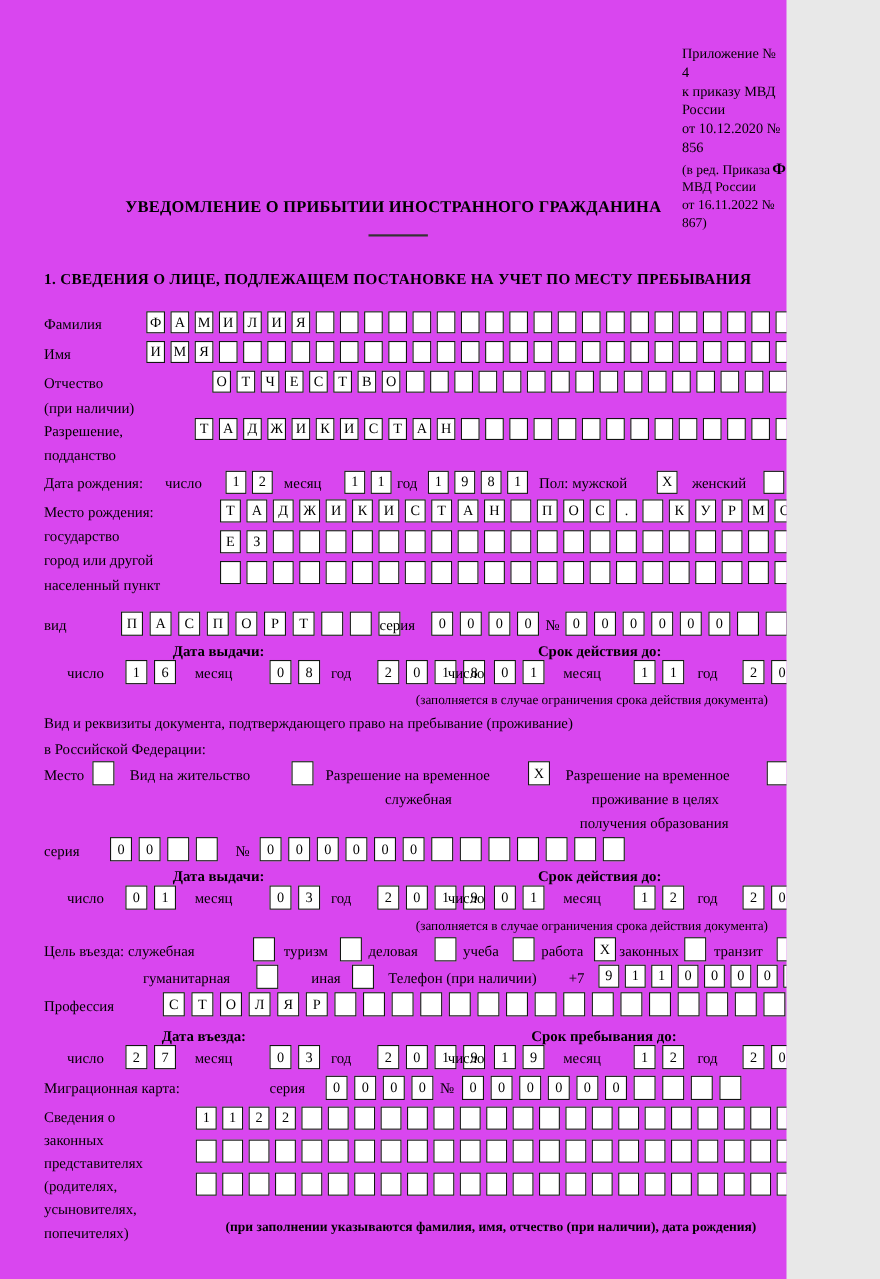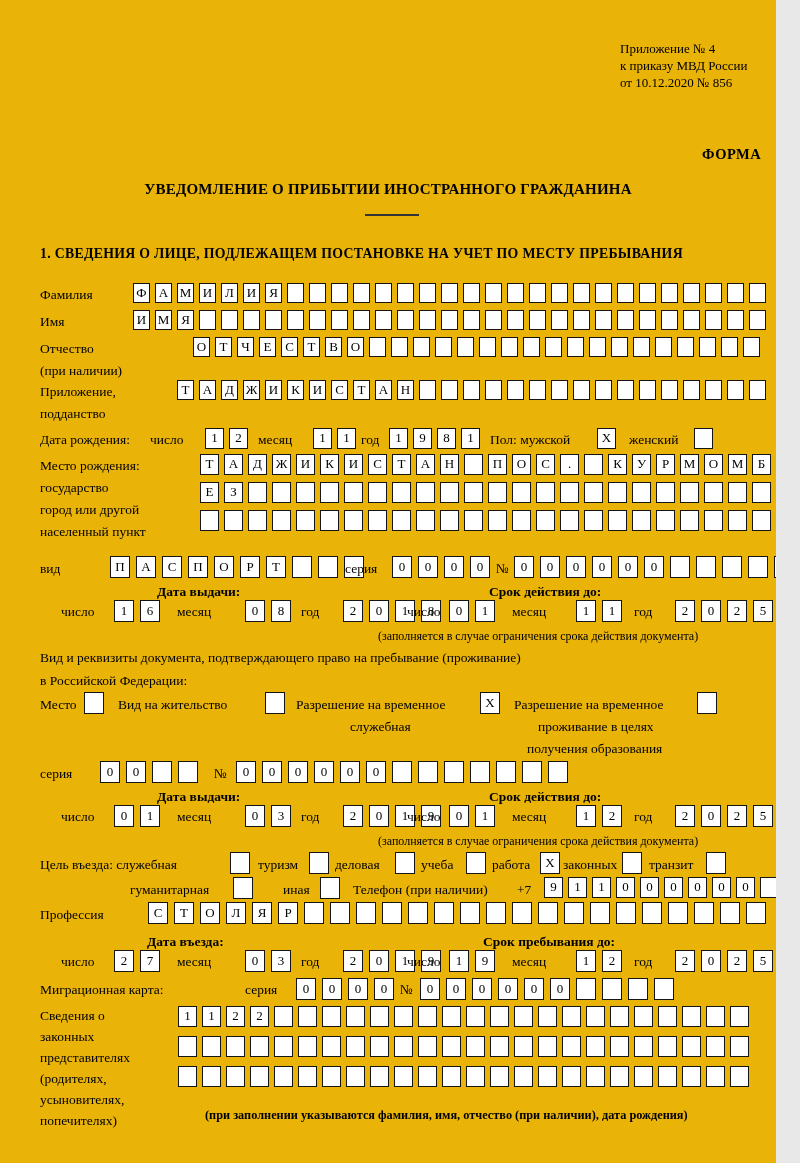--- a/index.html
+++ b/index.html
@@ -1,16 +1,16 @@
 <!DOCTYPE html>
 <html><head>
 <meta charset="utf-8">
 <style>
   html,body{margin:0;padding:0;background:#e8e8e8;}
-  #page{position:relative;width:776px;height:1163px;background:#eab308;color:#000;
+  #page{position:relative;width:715px;height:1163px;background:#d946ef;color:#000;
         font-family:"Liberation Serif","DejaVu Serif",serif;overflow:hidden;}
   .lbl{position:absolute;font-size:13.5px;white-space:nowrap;line-height:16px;}
   .b{font-weight:bold;}
   .small{font-size:12px;}
   .hdr{position:absolute;left:620px;top:40px;font-size:13px;line-height:17px;}
   .hdr .sub{font-size:12.3px;margin-top:4px;line-height:16px;}
   .forma{position:absolute;left:702px;top:146px;font-weight:bold;font-size:14.5px;letter-spacing:.5px;}
   .title{position:absolute;left:0;top:178px;width:100%;text-align:center;font-weight:bold;
          font-size:15px;line-height:22px;letter-spacing:.2px;}
   .uline{display:inline-block;width:54px;border-bottom:2px solid #333;margin-left:8px;height:.85em;}
@@ -24,41 +24,45 @@
 </style>
 </head>
 <body>
 
 <div id="page">
 
   <div class="hdr">
     <div>Приложение № 4</div>
     <div>к приказу МВД России</div>
     <div>от 10.12.2020 № 856</div>
+    <div class="sub">
+      <div>(в ред. Приказа МВД России</div>
+      <div>от 16.11.2022 № 867)</div>
+    </div>
   </div>
   <div class="forma">ФОРМА</div>
 
   <div class="title">
     <div>УВЕДОМЛЕНИЕ О ПРИБЫТИИ ИНОСТРАННОГО ГРАЖДАНИНА</div>
     <div><span class="uline"></span></div>
   </div>
 
   <div class="sect">1. СВЕДЕНИЯ О ЛИЦЕ, ПОДЛЕЖАЩЕМ ПОСТАНОВКЕ НА УЧЕТ ПО МЕСТУ ПРЕБЫВАНИЯ</div>
 
   <div class="lbl" style="left:40px;top:287px">Фамилия</div>
   <div class="boxes" style="left:133px;top:283px"><span class="bx">Ф</span><span class="bx">А</span><span class="bx">М</span><span class="bx">И</span><span class="bx">Л</span><span class="bx">И</span><span class="bx">Я</span><span class="bx"></span><span class="bx"></span><span class="bx"></span><span class="bx"></span><span class="bx"></span><span class="bx"></span><span class="bx"></span><span class="bx"></span><span class="bx"></span><span class="bx"></span><span class="bx"></span><span class="bx"></span><span class="bx"></span><span class="bx"></span><span class="bx"></span><span class="bx"></span><span class="bx"></span><span class="bx"></span><span class="bx"></span><span class="bx"></span><span class="bx"></span><span class="bx"></span></div>
 
   <div class="lbl" style="left:40px;top:314px">Имя</div>
   <div class="boxes" style="left:133px;top:310px"><span class="bx">И</span><span class="bx">М</span><span class="bx">Я</span><span class="bx"></span><span class="bx"></span><span class="bx"></span><span class="bx"></span><span class="bx"></span><span class="bx"></span><span class="bx"></span><span class="bx"></span><span class="bx"></span><span class="bx"></span><span class="bx"></span><span class="bx"></span><span class="bx"></span><span class="bx"></span><span class="bx"></span><span class="bx"></span><span class="bx"></span><span class="bx"></span><span class="bx"></span><span class="bx"></span><span class="bx"></span><span class="bx"></span><span class="bx"></span><span class="bx"></span><span class="bx"></span><span class="bx"></span></div>
 
   <div class="lbl" style="left:40px;top:341px">Отчество</div>
   <div class="lbl" style="left:40px;top:363px">(при наличии)</div>
   <div class="boxes" style="left:193px;top:337px"><span class="bx">О</span><span class="bx">Т</span><span class="bx">Ч</span><span class="bx">Е</span><span class="bx">С</span><span class="bx">Т</span><span class="bx">В</span><span class="bx">О</span><span class="bx"></span><span class="bx"></span><span class="bx"></span><span class="bx"></span><span class="bx"></span><span class="bx"></span><span class="bx"></span><span class="bx"></span><span class="bx"></span><span class="bx"></span><span class="bx"></span><span class="bx"></span><span class="bx"></span><span class="bx"></span><span class="bx"></span><span class="bx"></span><span class="bx"></span><span class="bx"></span></div>
 
-  <div class="lbl" style="left:40px;top:384px">Приложение,</div>
+  <div class="lbl" style="left:40px;top:384px">Разрешение,</div>
   <div class="lbl" style="left:40px;top:406px">подданство</div>
   <div class="boxes" style="left:177px;top:380px"><span class="bx">Т</span><span class="bx">А</span><span class="bx">Д</span><span class="bx">Ж</span><span class="bx">И</span><span class="bx">К</span><span class="bx">И</span><span class="bx">С</span><span class="bx">Т</span><span class="bx">А</span><span class="bx">Н</span><span class="bx"></span><span class="bx"></span><span class="bx"></span><span class="bx"></span><span class="bx"></span><span class="bx"></span><span class="bx"></span><span class="bx"></span><span class="bx"></span><span class="bx"></span><span class="bx"></span><span class="bx"></span><span class="bx"></span><span class="bx"></span><span class="bx"></span><span class="bx"></span></div>
 
   <div class="lbl" style="left:40px;top:432px">Дата рождения:</div>
   <div class="lbl" style="left:150px;top:432px">число</div>
   <div class="boxes md" style="left:205px;top:428px"><span class="bx">1</span><span class="bx">2</span></div>
   <div class="lbl" style="left:258px;top:432px">месяц</div>
   <div class="boxes md" style="left:313px;top:428px"><span class="bx">1</span><span class="bx">1</span></div>
   <div class="lbl" style="left:361px;top:432px">год</div>
   <div class="boxes md" style="left:389px;top:428px"><span class="bx">1</span><span class="bx">9</span><span class="bx">8</span><span class="bx">1</span></div>

